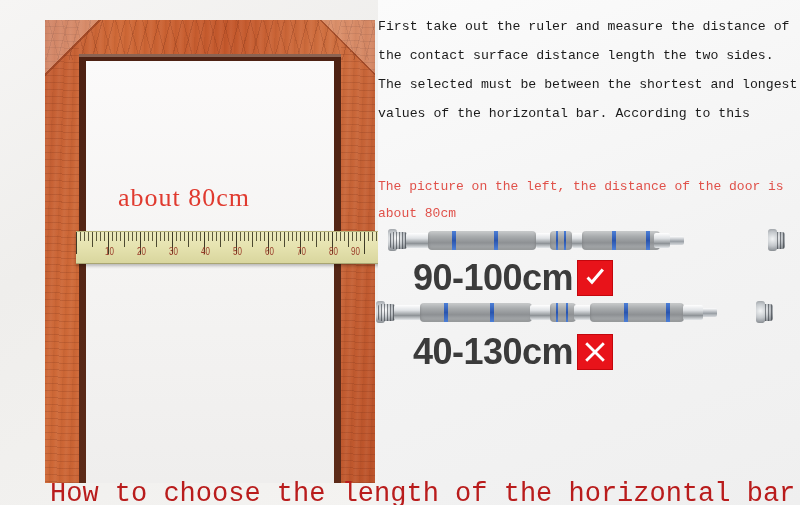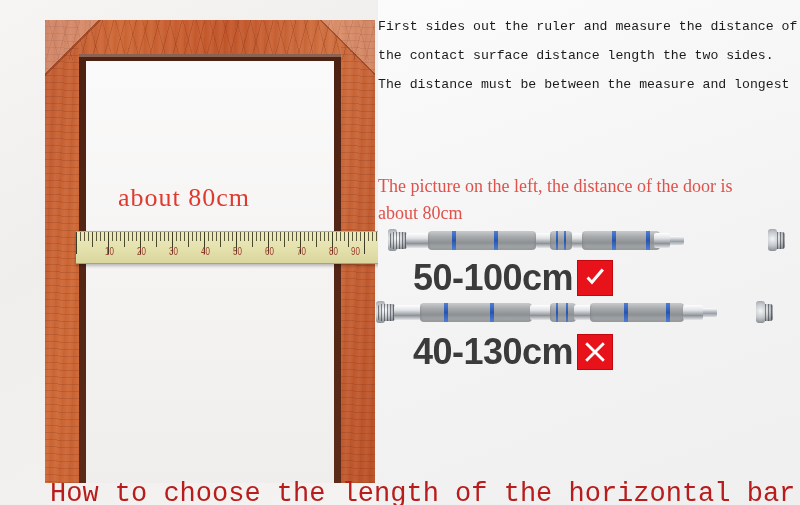--- a/index.html
+++ b/index.html
@@ -183,22 +183,22 @@
     line-height: 29px;
     color: #1b1b1b;
   }
   .para .line { white-space: nowrap; }
 
   .red-note {
     position: absolute;
     left: 0px;
     top: 173px;
     width: 410px;
-    font-family: Liberation Serif, serif;
-    font-size: 18px;
+    font-family: Liberation Mono, monospace;
+    font-size: 13px;
     line-height: 27px;
     color: #e0514a;
   }
   .red-note .line { white-space: nowrap; }
 
   
   .bar-block { position: absolute; }
   .bar-block.one { left: 12px; top: 228px; }
   .bar-block.two { left: 0px;  top: 300px; }
 
@@ -340,23 +340,24 @@
         <span style="left:221px">70</span>
         <span style="left:253px">80</span>
         <span style="left:275px">90</span>
       </div>
     </div>
   </div>
 
   <div class="right">
 
     <div class="para">
-      <div class="line">First sides out the ruler and measure the distance of</div>
+      <div class="line">First take out the ruler and measure the distance of</div>
       <div class="line">the contact surface distance length the two sides.</div>
-      <div class="line">The distance must be between the measure and longest</div>
+      <div class="line">The selected must be between the shortest and longest</div>
+      <div class="line">values of the horizontal bar. According to this</div>
     </div>
 
     <div class="red-note">
       <div class="line">The picture on the left, the distance of the door is</div>
       <div class="line">about 80cm</div>
     </div>
 
     <div class="bar-block one">
       <div class="bar one">
         <div class="shaft"></div>
@@ -374,21 +375,21 @@
         <div class="grip" style="left:192px;width:78px"></div>
         <div class="ring" style="left:222px"></div>
         <div class="ring" style="left:256px"></div>
         <div class="collar" style="right:14px;width:16px"></div>
         <div class="endcap right"></div>
         <div class="endpad right"></div>
       </div>
     </div>
 
     <div class="size-row one">
-      <span class="size-text">50-100cm</span>
+      <span class="size-text">90-100cm</span>
       <span class="mark">
         <svg width="24" height="24" viewBox="0 0 24 24" aria-hidden="true">
           <path d="M3.5 12.6 L9 18.5 L21 4.5 L18.6 2.6 L8.8 13.9 L5.6 10.4 Z" fill="#ffffff"></path>
         </svg>
       </span>
     </div>
 
     <div class="bar-block two">
       <div class="bar two">
         <div class="shaft"></div>

